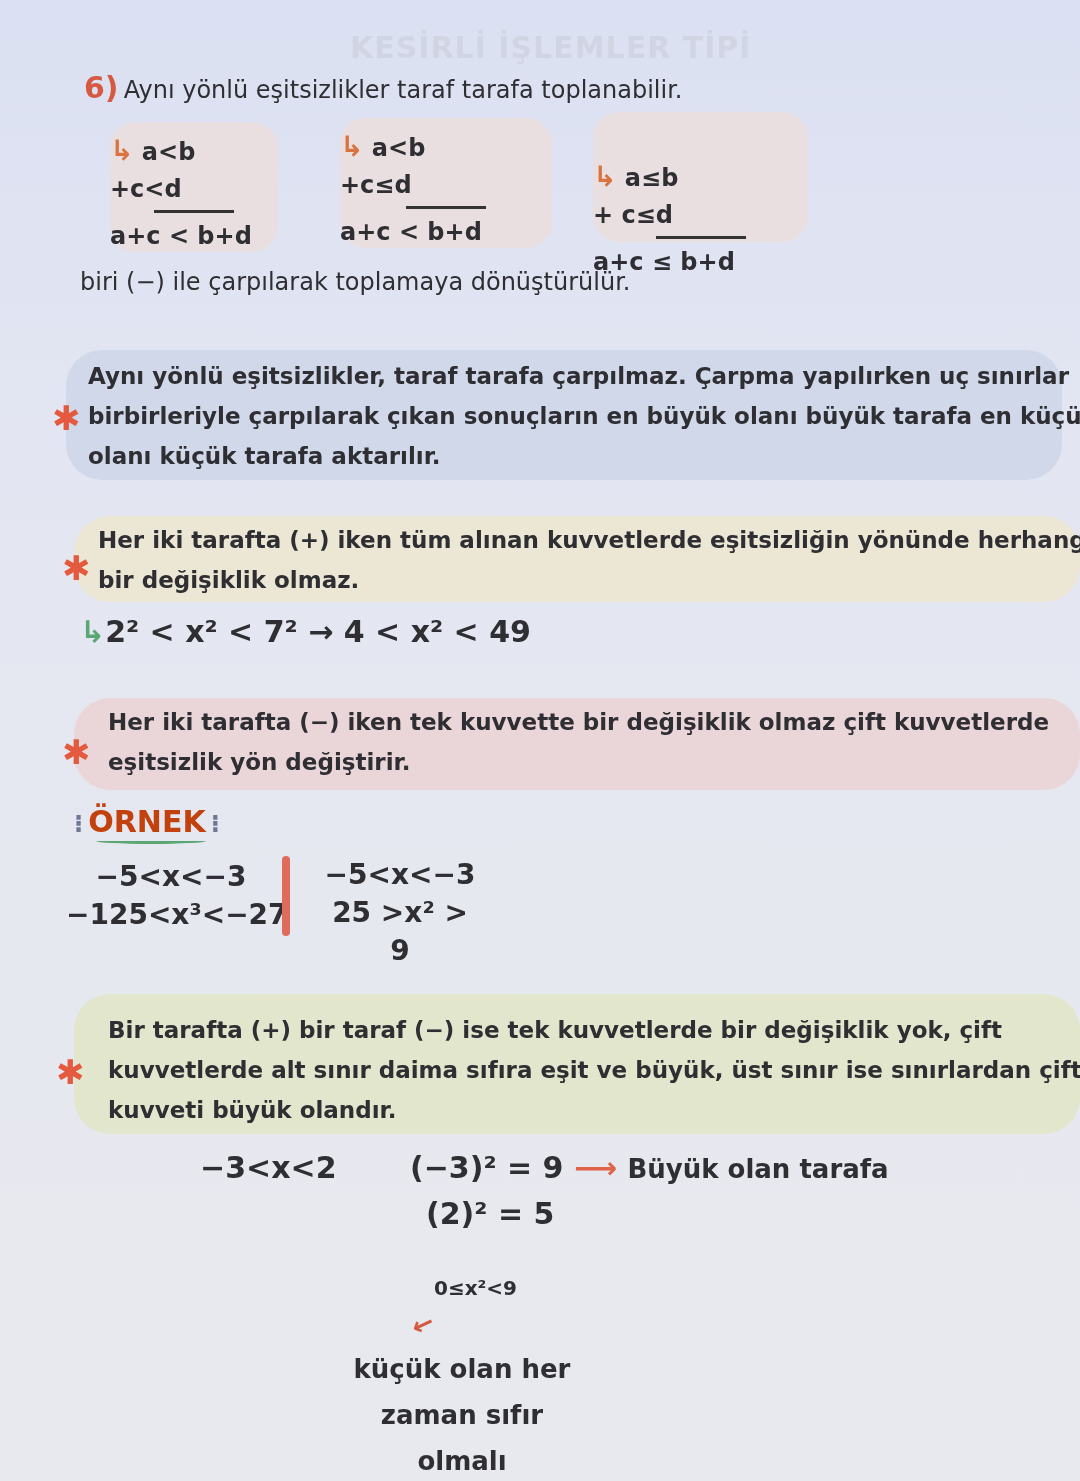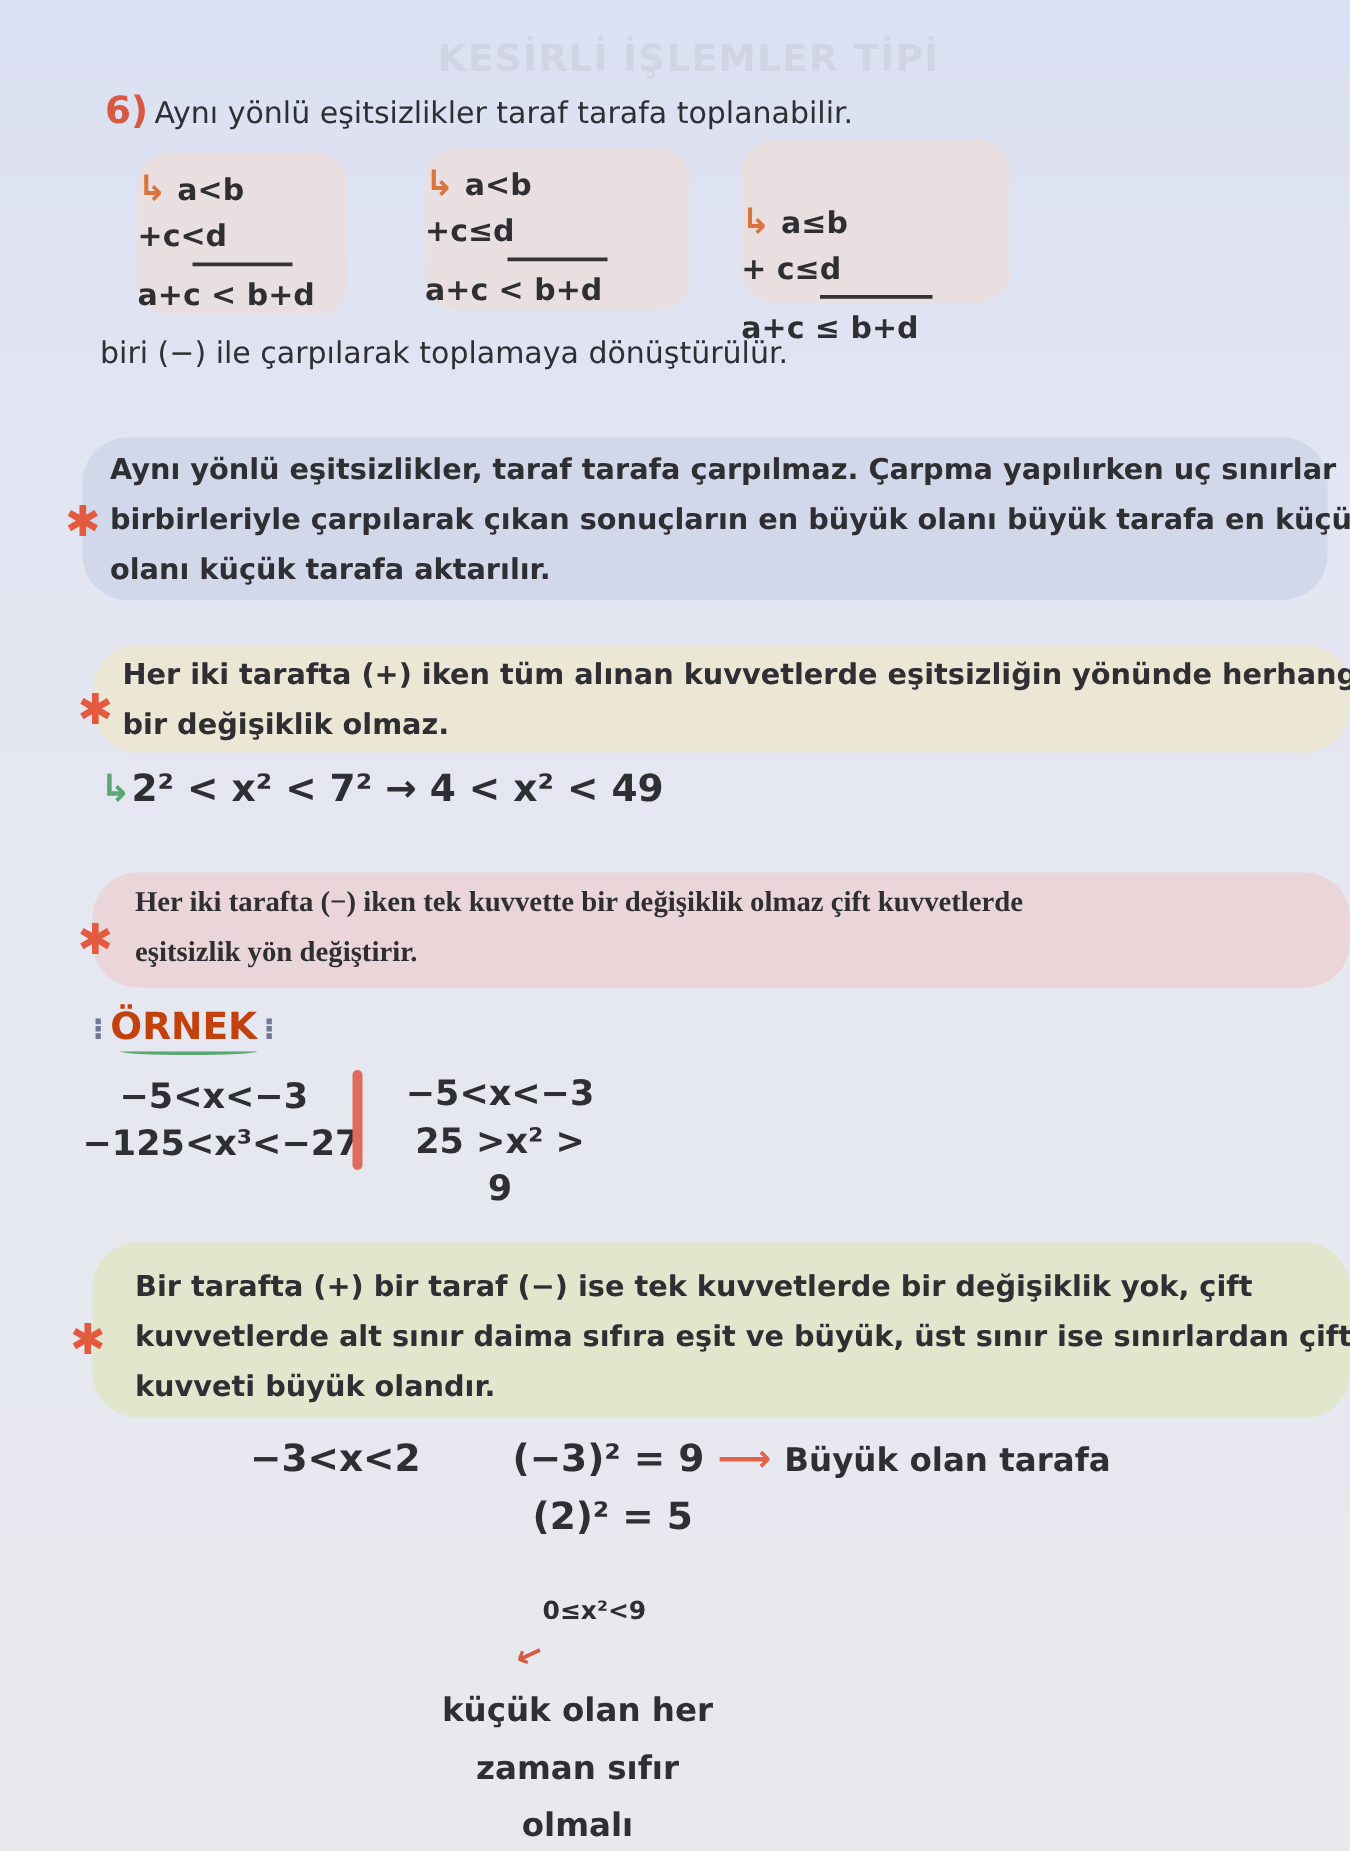--- a/index.html
+++ b/index.html
@@ -104,21 +104,21 @@
   <div>bir değişiklik olmaz.</div>
 </div>
 <div class="abs math" style="left:80px;top:614px;">
   <span class="green-arrow">↳</span><span>2² &lt; x² &lt; 7²</span>
   <span>→</span>
   <span>4 &lt; x² &lt; 49</span>
 </div>
 
 <div class="band band-pink" style="left:74px;top:698px;width:1006px;height:92px;"></div>
 <div class="star" style="left:62px;top:732px;">✱</div>
-<div class="abs hw txtb" style="left:108px;top:702px;font-size:23px;white-space:nowrap;font-family:Liberation Serif, serif;">
+<div class="abs hw txtb" style="left:108px;top:702px;font-size:23px;white-space:nowrap;">
   <div>Her iki tarafta (−) iken tek kuvvette bir değişiklik olmaz çift kuvvetlerde</div>
   <div>eşitsizlik yön değiştirir.</div>
 </div>
 
 <div class="abs" style="left:74px;top:804px;">
   <span class="ornek-deco">⁝</span>
   <span class="ornek">ÖRNEK</span>
   <span class="ornek-deco">⁝</span>
 </div>
 <div class="ornek-wave" style="left:96px;top:838px;width:110px;"></div>

